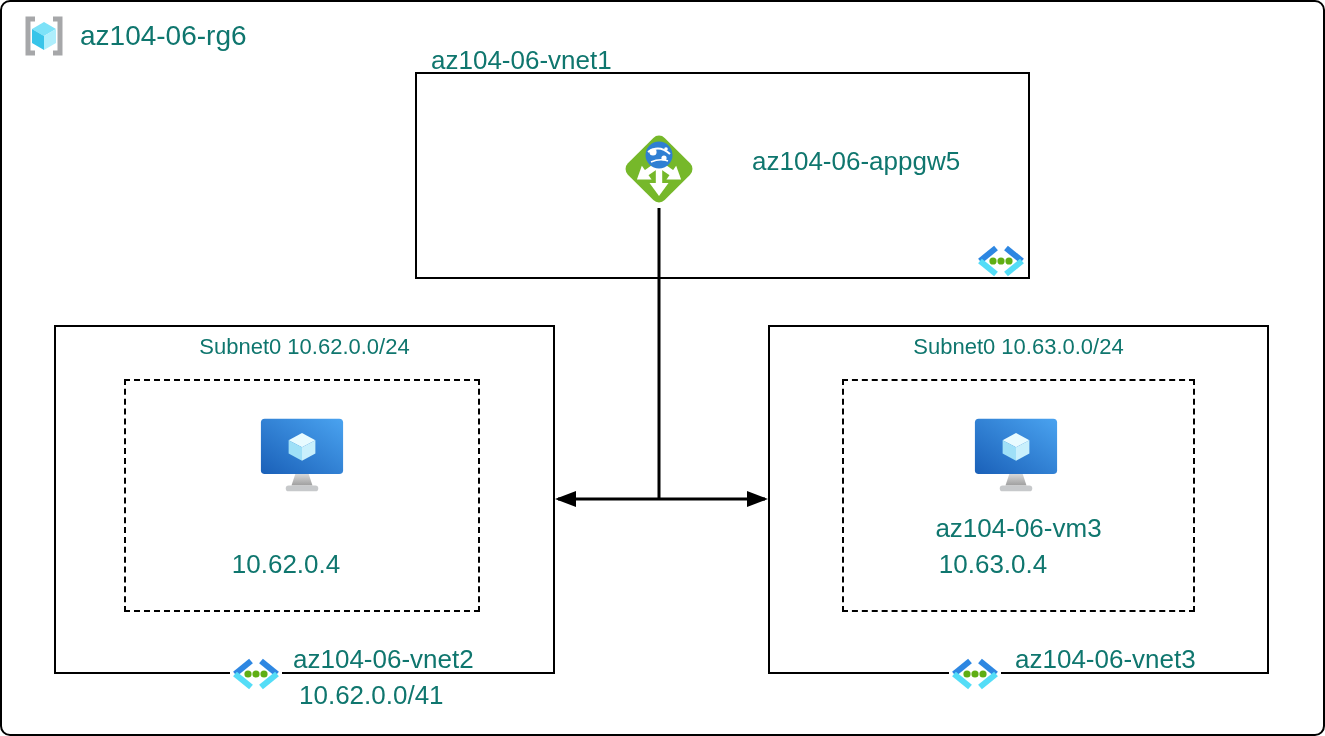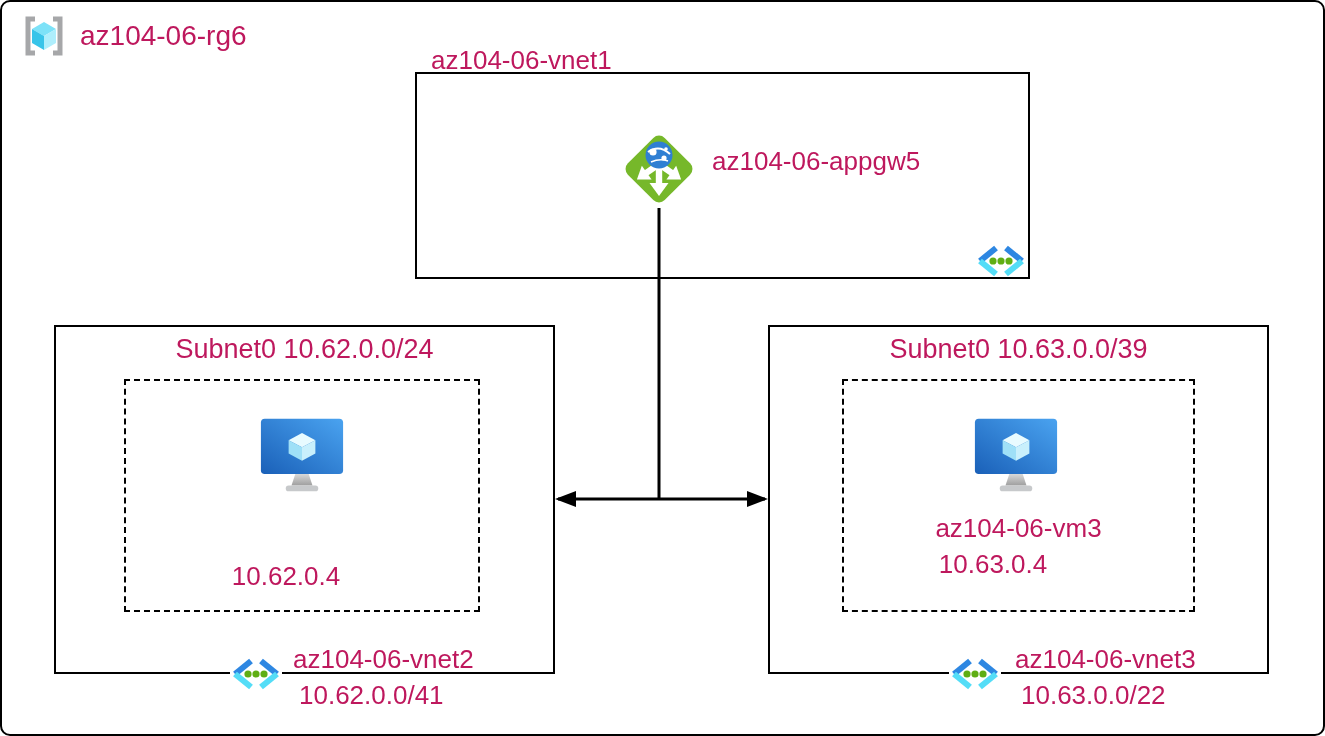--- a/index.html
+++ b/index.html
@@ -1,34 +1,34 @@
 <!DOCTYPE html>
 <html style="--line: #000000; --appgw-green: #76b82a; --globe-blue: #2f7fd3; --vm-blue-dark: #1a60b8; --vm-blue-light: #4aa3f0; --vnet-blue: #2e87e2; --vnet-cyan: #54ddf7; --vnet-dot-green: #5fae14; --rg-bracket-gray: #a6a7a9; --cube-top: #7de2f8; --cube-left: #38c4e9; --cube-right: #aeeefc;"><head>
 <meta charset="utf-8">
 <style>
   html,body{margin:0;padding:0;background:#fff;}
   *{box-sizing:border-box;}
   .canvas{
     position:relative;width:1325px;height:736px;background:#fff;
     border:2px solid #000;border-radius:10px;overflow:hidden;
-    font-family:"Liberation Sans",sans-serif;color:#be185d;
+    font-family:"Liberation Sans",sans-serif;color:#0f766e;
   }
   .box{position:absolute;border:2px solid #000;background:transparent;z-index:1;}
   .dashed-box{position:absolute;border:2px dashed #000;z-index:1;}
   .lbl{position:absolute;white-space:nowrap;z-index:3;line-height:1.25;}
   .f26{font-size:26px;}
-  .f27{font-size:27px;}
+  .f27{font-size:22px;}
   .f28{font-size:28px;}
   .center{text-align:center;}
   .icon-wrap{position:absolute;z-index:3;display:block;}
   .white-bg{background:#fff;}
   #connectors{position:absolute;left:0;top:0;z-index:2;pointer-events:none;}
   .rg-header{position:absolute;left:20px;top:13px;display:flex;align-items:center;gap:14px;z-index:3;}
   .appgw-labels{position:absolute;left:710px;top:141px;z-index:3;}
-  .appgw-labels div{font-size:26px;line-height:37px;white-space:nowrap;}
+  .appgw-labels div{font-size:26px;line-height:37px;white-space:nowrap;margin-left:40px;}
 </style>
 </head>
 <body>
 
 <div class="canvas">
 
   <div class="rg-header">
     <svg width="44" height="42" viewBox="0 0 44 42">
       <path d="M 13 4 L 6 4 L 6 38 L 13 38" fill="none" style="stroke:var(--rg-bracket-gray);" stroke-width="5"></path>
       <path d="M 31 4 L 38 4 L 38 38 L 31 38" fill="none" style="stroke:var(--rg-bracket-gray);" stroke-width="5"></path>
@@ -105,36 +105,36 @@
       </linearGradient>
     </defs>
     <rect x="2" y="2" width="86" height="58" rx="4" fill="url(#vmgrad1)"></rect>
     <polygon points="45,17 59,24.5 45,32 31,24.5" fill="#e8fbff"></polygon>
     <polygon points="31,24.5 45,32 45,46 31,38.5" fill="#9fe0f7"></polygon>
     <polygon points="59,24.5 45,32 45,46 59,38.5" fill="#c9f0fc"></polygon>
     <polygon points="38,60 52,60 56,72 34,72" fill="url(#standgrad1)"></polygon>
     <rect x="28" y="72" width="34" height="6" rx="3" fill="#c7c9cb"></rect>
   </svg>
 
-  <div class="lbl f26 center" style="left:122px;top:558px;width:324px;">10.62.0.4</div>
+  <div class="lbl f26 center" style="left:122px;top:546px;width:324px;">10.62.0.4</div>
 
   <svg class="icon-wrap white-bg" style="left:228px;top:656px;" width="52" height="32" viewBox="0 0 52 32">
     <path d="M 21 3 L 5 16" fill="none" style="stroke:var(--vnet-blue);" stroke-width="6"></path>
     <path d="M 5 16 L 21 29" fill="none" style="stroke:var(--vnet-cyan);" stroke-width="6"></path>
     <path d="M 31 3 L 47 16" fill="none" style="stroke:var(--vnet-blue);" stroke-width="6"></path>
     <path d="M 47 16 L 31 29" fill="none" style="stroke:var(--vnet-cyan);" stroke-width="6"></path>
     <circle cx="18" cy="16" r="3.6" style="fill:var(--vnet-dot-green);"></circle>
     <circle cx="26" cy="16" r="3.6" style="fill:var(--vnet-dot-green);"></circle>
     <circle cx="34" cy="16" r="3.6" style="fill:var(--vnet-dot-green);"></circle>
   </svg>
   <div class="lbl f26" style="left:291px;top:641px;">az104-06-vnet2</div>
   <div class="lbl f26" style="left:297px;top:677px;">10.62.0.0/41</div>
 
   <div class="box" style="left:766px;top:323px;width:501px;height:349px;"></div>
-  <div class="lbl f27 center" style="left:766px;top:331px;width:501px;">Subnet0 10.63.0.0/39</div>
+  <div class="lbl f27 center" style="left:766px;top:331px;width:501px;">Subnet0 10.63.0.0/24</div>
   <div class="dashed-box" style="left:840px;top:377px;width:353px;height:233px;"></div>
 
   <svg class="icon-wrap" style="left:971px;top:414px;" width="86" height="78" viewBox="0 0 90 80">
     <defs>
       <linearGradient id="vmgrad2" x1="0" y1="1" x2="1" y2="0">
         <stop offset="0" style="stop-color:var(--vm-blue-dark);"></stop>
         <stop offset="1" style="stop-color:var(--vm-blue-light);"></stop>
       </linearGradient>
       <linearGradient id="standgrad2" x1="0" y1="0" x2="0" y2="1">
         <stop offset="0" stop-color="#d8d8d8"></stop>
@@ -155,15 +155,14 @@
   <svg class="icon-wrap white-bg" style="left:947px;top:656px;" width="52" height="32" viewBox="0 0 52 32">
     <path d="M 21 3 L 5 16" fill="none" style="stroke:var(--vnet-blue);" stroke-width="6"></path>
     <path d="M 5 16 L 21 29" fill="none" style="stroke:var(--vnet-cyan);" stroke-width="6"></path>
     <path d="M 31 3 L 47 16" fill="none" style="stroke:var(--vnet-blue);" stroke-width="6"></path>
     <path d="M 47 16 L 31 29" fill="none" style="stroke:var(--vnet-cyan);" stroke-width="6"></path>
     <circle cx="18" cy="16" r="3.6" style="fill:var(--vnet-dot-green);"></circle>
     <circle cx="26" cy="16" r="3.6" style="fill:var(--vnet-dot-green);"></circle>
     <circle cx="34" cy="16" r="3.6" style="fill:var(--vnet-dot-green);"></circle>
   </svg>
   <div class="lbl f26" style="left:1013px;top:641px;">az104-06-vnet3</div>
-  <div class="lbl f26" style="left:1019px;top:677px;">10.63.0.0/22</div>
 
 </div>
 
 </body></html>

